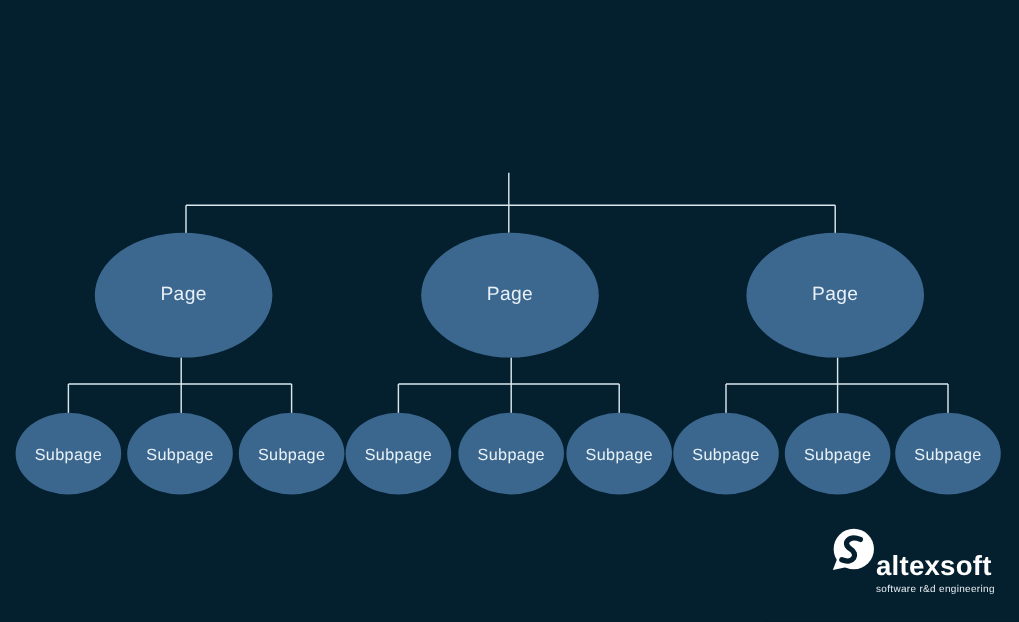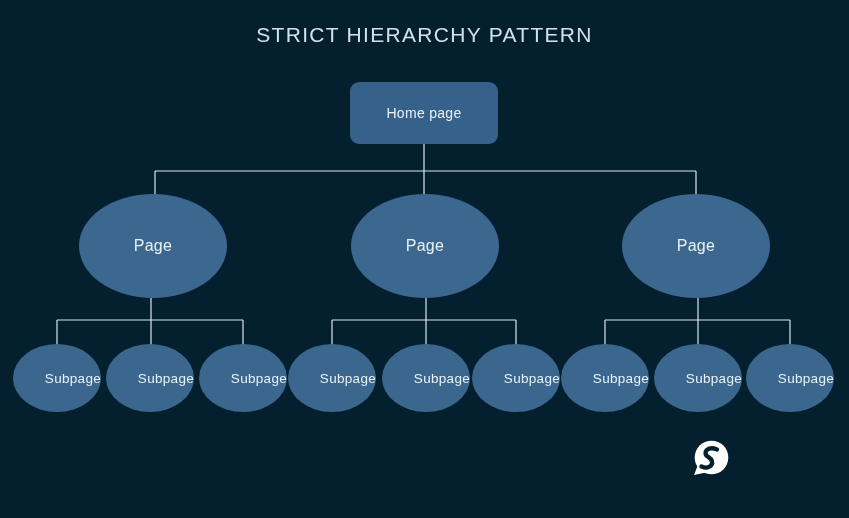--- a/index.html
+++ b/index.html
@@ -19,53 +19,49 @@
   .node--box{
     left:350px;top:82px;width:148px;height:62px;border-radius:9px;
     background:#36618a;font-size:14px;
   }
   .node--page{
     width:148px;height:104px;top:194px;border-radius:50%;
     background:#3c6890;font-size:16px;
   }
   .node--sub{
     width:88px;height:68px;top:344px;border-radius:50%;
-    background:#3b678e;font-size:13.5px;justify-content:flex-end;
+    background:#3b678e;font-size:13.5px;
   }
   .logo-mark{position:absolute;left:692px;top:440px;width:37px;height:37px;}
   .logo-text{position:absolute;left:730px;top:460px;width:90px;}
   .logo-brand{
     color:#ffffff;font-size:23px;font-weight:bold;line-height:1;
     letter-spacing:.2px;
   }
   .logo-tagline{
     color:#e9eff3;font-size:8.3px;letter-spacing:.28px;margin-top:2px;
     white-space:nowrap;
   }
 </style>
 </head>
 <body>
 
 <div class="stage">
 
-  <div class="title">STRICT HIERARCHY PATTERN</div>
 
   <svg class="connectors" viewBox="0 0 849 518" xmlns="http://www.w3.org/2000/svg">
     <path d="M424 144 V194
              M155 171 H696
              M155 171 V195
              M696 171 V195
              M151 298 V346 M57 320 H243 M57 320 V346 M243 320 V346
              M426 298 V346 M332 320 H516 M332 320 V346 M516 320 V346
              M698 298 V346 M605 320 H790 M605 320 V346 M790 320 V346" fill="none" stroke="#d9e7ee" stroke-width="1.2"></path>
   </svg>
 
-  <div class="node node--box">
-    <span>Home page</span>
-  </div>
 
   <div class="node node--page" style="left:79px">
     <span>Page</span>
   </div>
   <div class="node node--page" style="left:351px">
     <span>Page</span>
   </div>
   <div class="node node--page" style="left:622px">
     <span>Page</span>
   </div>
@@ -98,14 +94,18 @@
   </div>
   <div class="node node--sub" style="left:746px">
     <span>Subpage</span>
   </div>
 
   <svg class="logo-mark" viewBox="0 0 37 37" xmlns="http://www.w3.org/2000/svg">
     <circle cx="19.5" cy="17.5" r="16.8" fill="#ffffff"></circle>
     <polygon points="2,35 14,32.5 6.5,23.5" fill="#ffffff"></polygon>
     <path d="M25 9.5 C15.5 5.5, 9.5 13, 16.5 17.2 C24 21.7, 19 30.5, 9.5 26.5" fill="none" stroke="#041f2e" stroke-width="4.4" stroke-linecap="round"></path>
   </svg>
+  <div class="logo-text">
+    <div class="logo-brand">altexsoft</div>
+    <div class="logo-tagline">software r&amp;d engineering</div>
+  </div>
 
 </div>
 
 </body></html>

